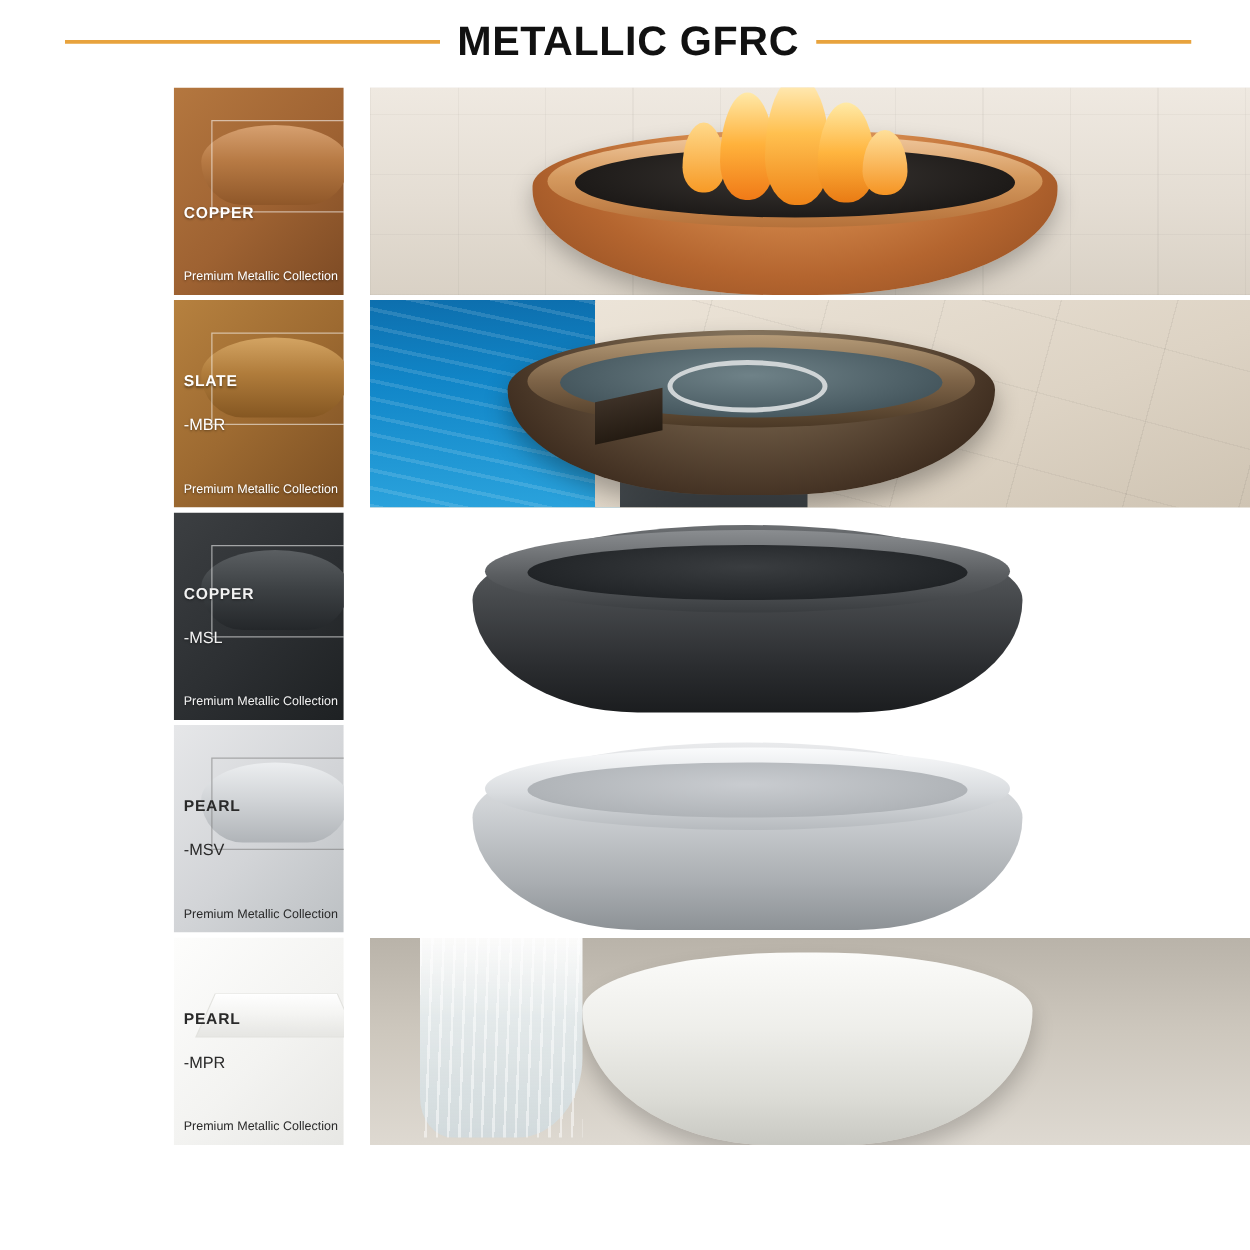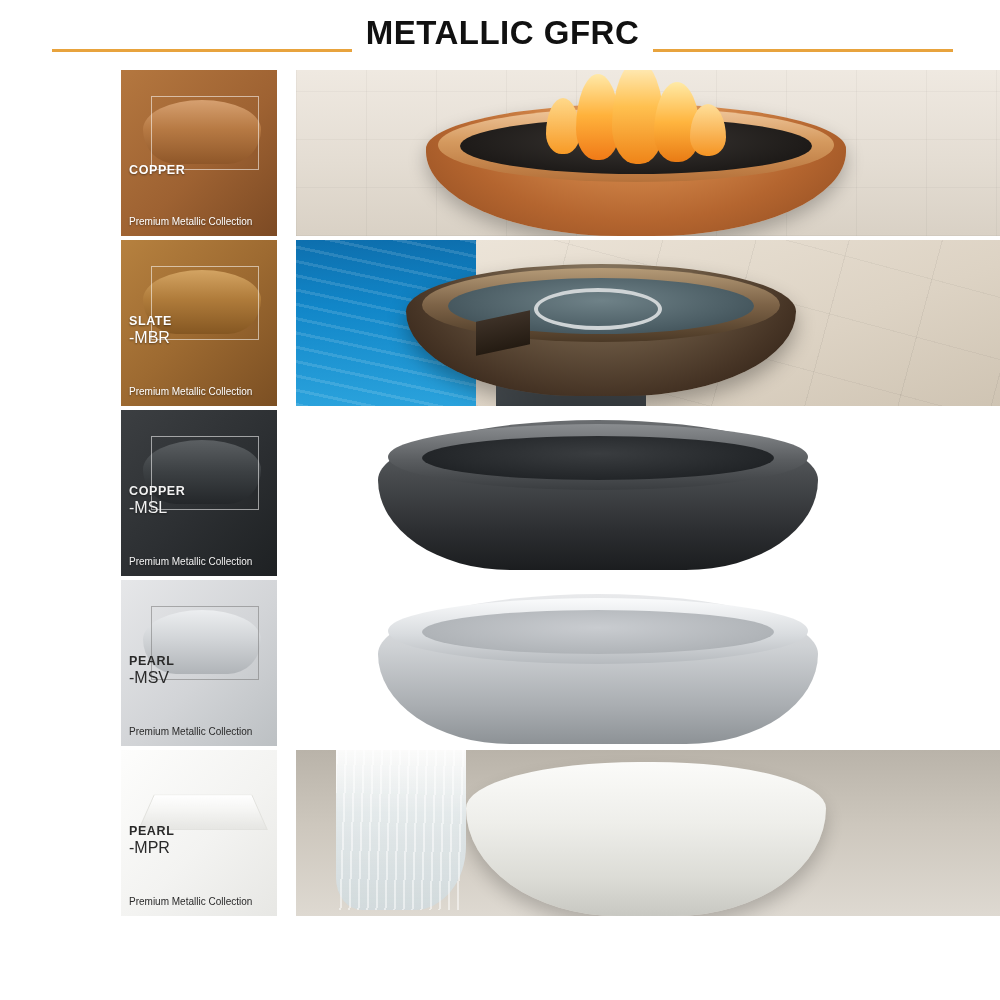--- a/index.html
+++ b/index.html
@@ -17,21 +17,21 @@
 
   .page {
     position: relative;
     width: 1000px;
     height: 1000px;
   }
 
   
   .header {
     display: flex;
-    align-items: flex-end;
+    align-items: center;
     justify-content: center;
     gap: 14px;
     padding: 14px 13px 4px 18px;
   }
   .rule {
     height: 3px;
     background: #e8a33d;
     flex: 1 1 auto;
     max-width: 300px;
   }
@@ -57,23 +57,23 @@
   }
   .row {
     position: relative;
     height: 166px;
     margin-bottom: 4px;
   }
 
   
   .swatch {
     position: absolute;
-    left: 121px;
+    left: 139px;
     top: 0;
-    width: 156px;
+    width: 136px;
     height: 166px;
     overflow: hidden;
   }
   .swatch-bg {
     position: absolute;
     inset: 0;
   }
   .swatch-bowl {
     position: absolute;
     left: 30px;
@@ -97,22 +97,23 @@
     color: #ffffff;
     text-shadow: 0 1px 2px rgba(0,0,0,0.45);
   }
   .swatch-name {
     font-size: 12.5px;
     font-weight: bold;
     letter-spacing: 0.6px;
     line-height: 1.15;
   }
   .swatch-code {
-    font-size: 16px;
+    font-size: 13px;
     line-height: 1.2;
+    margin-top: 20px;
   }
   .swatch-sub {
     font-size: 10px;
     line-height: 1.25;
     margin-top: 38px;
   }
   .swatch-text.dark {
     color: #f2f2f2;
   }
   .swatch-text.onlight {

